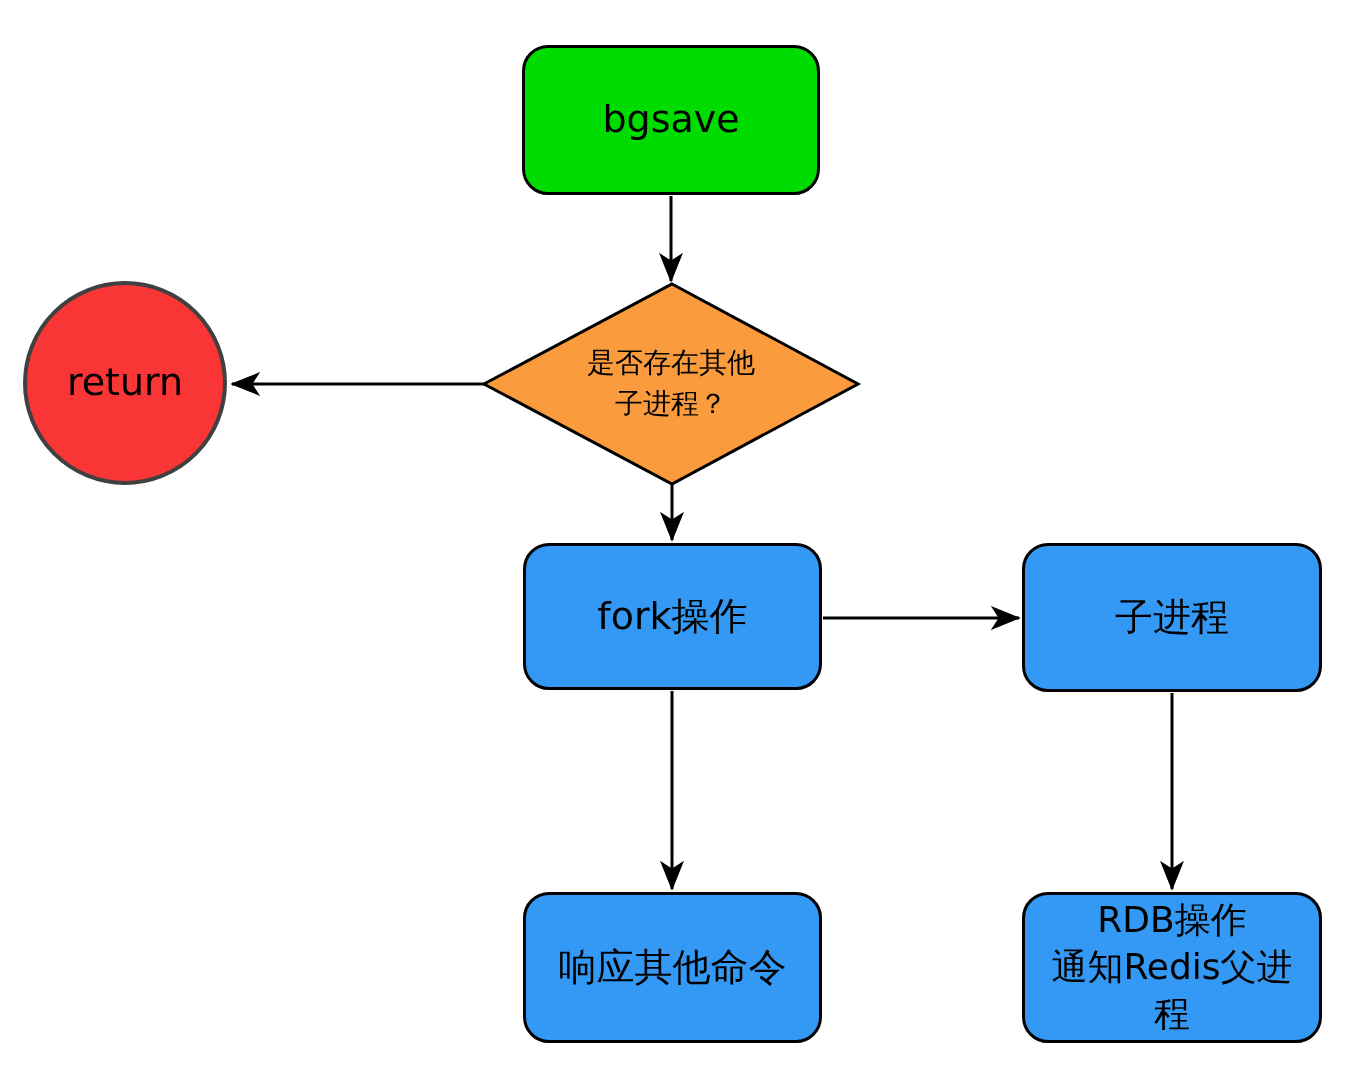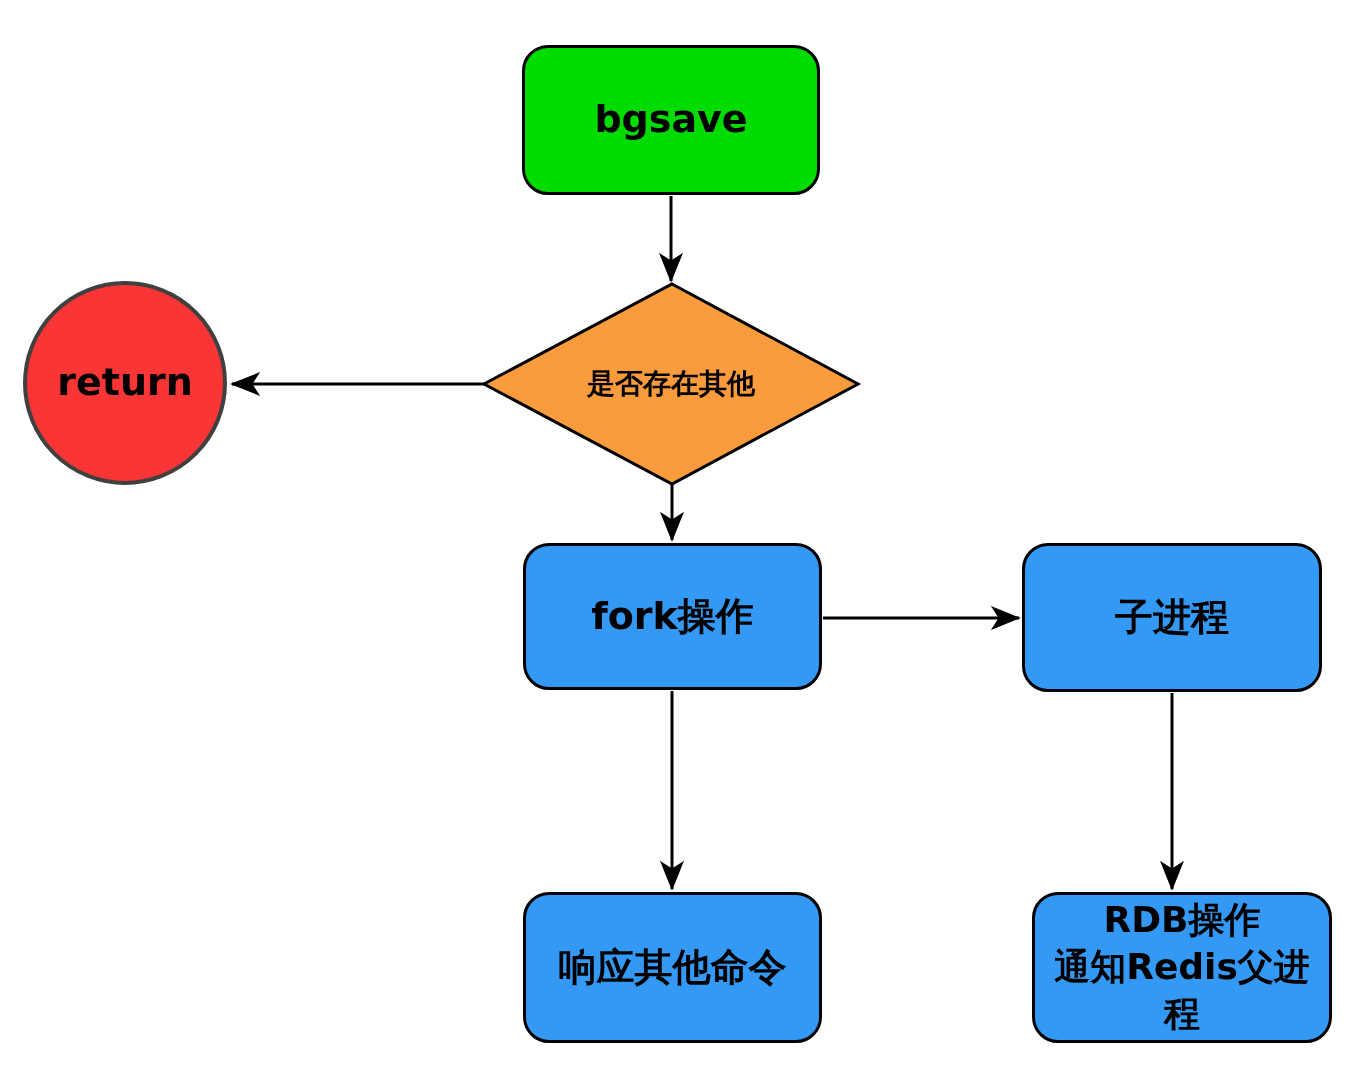--- a/index.html
+++ b/index.html
@@ -22,35 +22,35 @@
     width: 1357px;
     height: 1075px;
   }
   .node {
     position: absolute;
     box-sizing: border-box;
     display: flex;
     align-items: center;
     justify-content: center;
     text-align: center;
-    font-weight: bold;
+    font-weight: normal;
     color: #000000;
     font-size: 38px;
     line-height: 1.35;
   }
   .rounded-rect {
     border: 3px solid #000000;
     border-radius: 26px;
   }
   .node-bgsave    { left: 522px; top: 45px;  width: 298px; height: 150px; background: #00DC00; }
   .node-fork      { left: 523px; top: 543px; width: 299px; height: 147px; background: #3399F4; }
   .node-child     { left: 1022px; top: 543px; width: 300px; height: 149px; background: #3399F4; }
   .node-respond   { left: 523px; top: 892px; width: 299px; height: 151px; background: #3399F4; }
   .node-rdb       { left: 1022px; top: 892px; width: 300px; height: 151px; background: #3399F4;
-                    padding: 0 14px; font-size: 36px; line-height: 1.3; margin-left: 10px; }
+                    padding: 0 14px; font-size: 36px; line-height: 1.3; }
   .node-return {
     left: 23px; top: 281px; width: 204px; height: 204px;
     background: #F93535;
     border: 4px solid #404040;
     border-radius: 50%;
   }
   .node-decision-label {
     left: 484px; top: 284px; width: 374px; height: 200px;
     background: transparent;
     font-size: 28px;
@@ -81,20 +81,21 @@
     <polygon points="672,284 858,384 672,484 484,384" fill="#FA9C3E" stroke="#000000" stroke-width="3" stroke-linejoin="miter"></polygon>
   </svg>
 
   <div class="node rounded-rect node-bgsave">
     <span>bgsave</span>
   </div>
 
   <div class="node node-decision-label">
     <span>
       <span class="label-line">是否存在其他</span>
+      <span class="label-line">子进程？</span>
     </span>
   </div>
 
   <div class="node node-return">
     <span>return</span>
   </div>
 
   <div class="node rounded-rect node-fork">
     <span>fork操作</span>
   </div>

